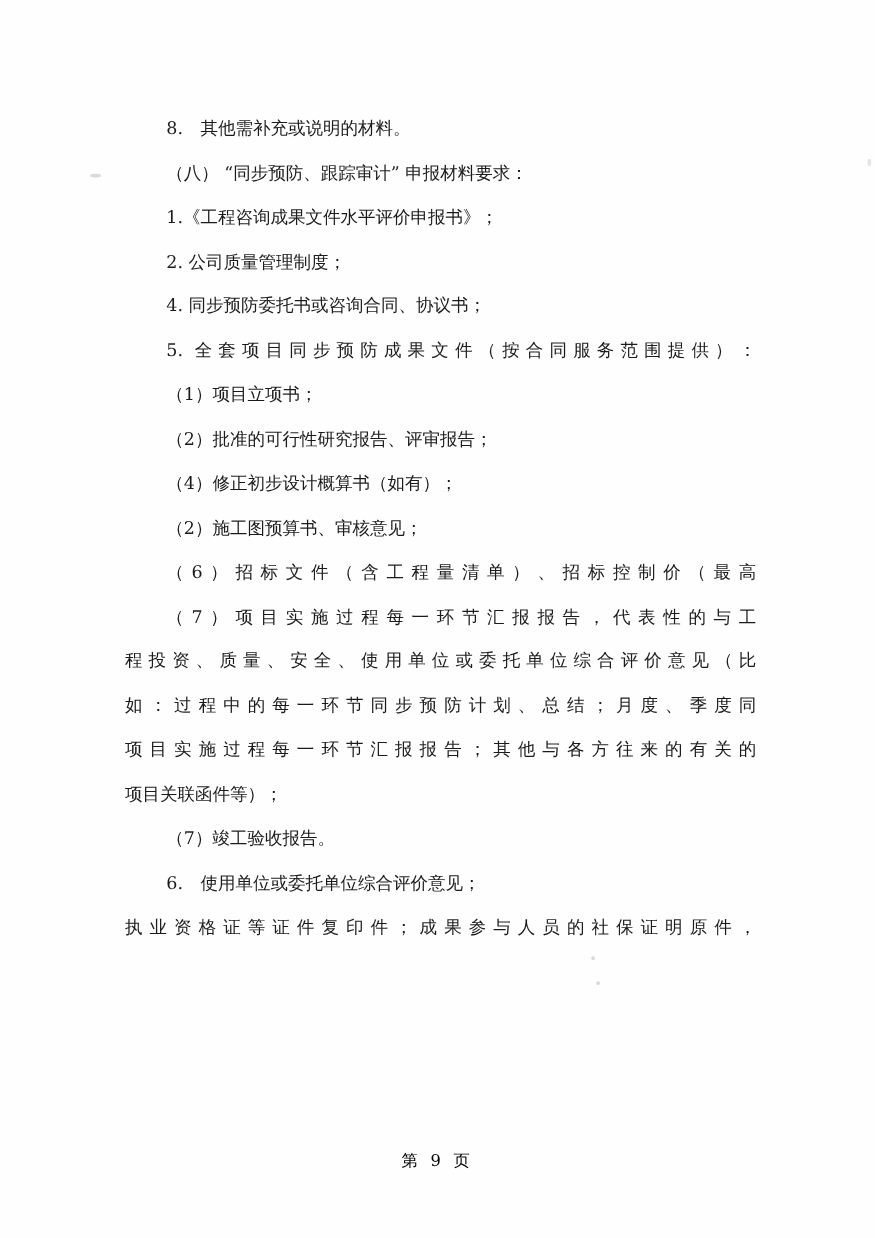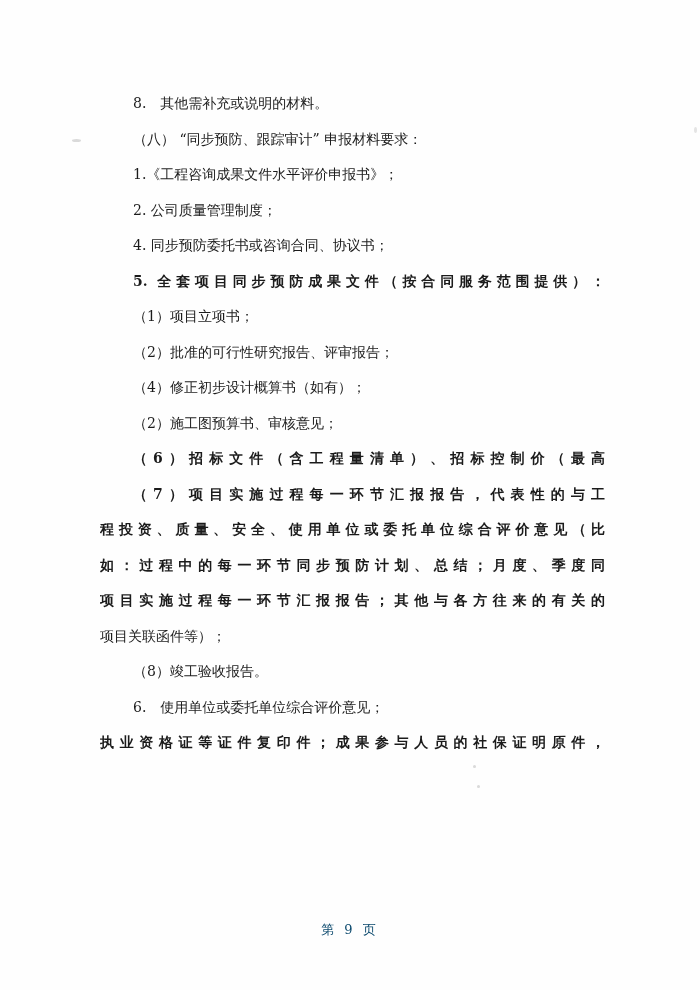--- a/index.html
+++ b/index.html
@@ -28,33 +28,32 @@
     letter-spacing: 0px;
     text-align: justify;
     overflow: hidden;
     white-space: normal;
   }
   .indent {
     padding-left: 33px;
   }
   .full {
     text-align-last: justify;
-    font-weight: bold;
   }
   .footer {
     position: absolute;
     top: 920px;
     left: 0;
     width: 700px;
     height: 20px;
     line-height: 20px;
     text-align: center;
     font-size: 13px;
     letter-spacing: 3px;
-    color: #0c4a6e;
+    color: #000000;
   }
   
   .speck {
     position: absolute;
     background: #b5b5b5;
     border-radius: 50%;
     opacity: 0.5;
   }
   .speck-1 { left: 72px;  top: 139px; width: 9px; height: 3px; }
   .speck-2 { left: 473px; top: 765px; width: 3px; height: 3px; }
@@ -74,21 +73,21 @@
   <div class="line indent">（1）项目立项书；</div>
   <div class="line indent">（2）批准的可行性研究报告、评审报告；</div>
   <div class="line indent">（4）修正初步设计概算书（如有）；</div>
   <div class="line indent">（2）施工图预算书、审核意见；</div>
   <div class="line indent full">（6）招标文件（含工程量清单）、招标控制价（最高</div>
   <div class="line indent full">（7）项目实施过程每一环节汇报报告，代表性的与工</div>
   <div class="line full">程投资、质量、安全、使用单位或委托单位综合评价意见（比</div>
   <div class="line full">如：过程中的每一环节同步预防计划、总结；月度、季度同</div>
   <div class="line full">项目实施过程每一环节汇报报告；其他与各方往来的有关的</div>
   <div class="line">项目关联函件等）；</div>
-  <div class="line indent">（8）竣工验收报告。</div>
+  <div class="line indent">（7）竣工验收报告。</div>
   <div class="line indent">6.　使用单位或委托单位综合评价意见；</div>
   <div class="line full">执业资格证等证件复印件；成果参与人员的社保证明原件，</div>
 </div>
 
 <div class="footer">第 9 页</div>
 
 <div class="speck speck-1"></div>
 <div class="speck speck-2"></div>
 <div class="speck speck-3"></div>
 <div class="speck speck-4"></div>

